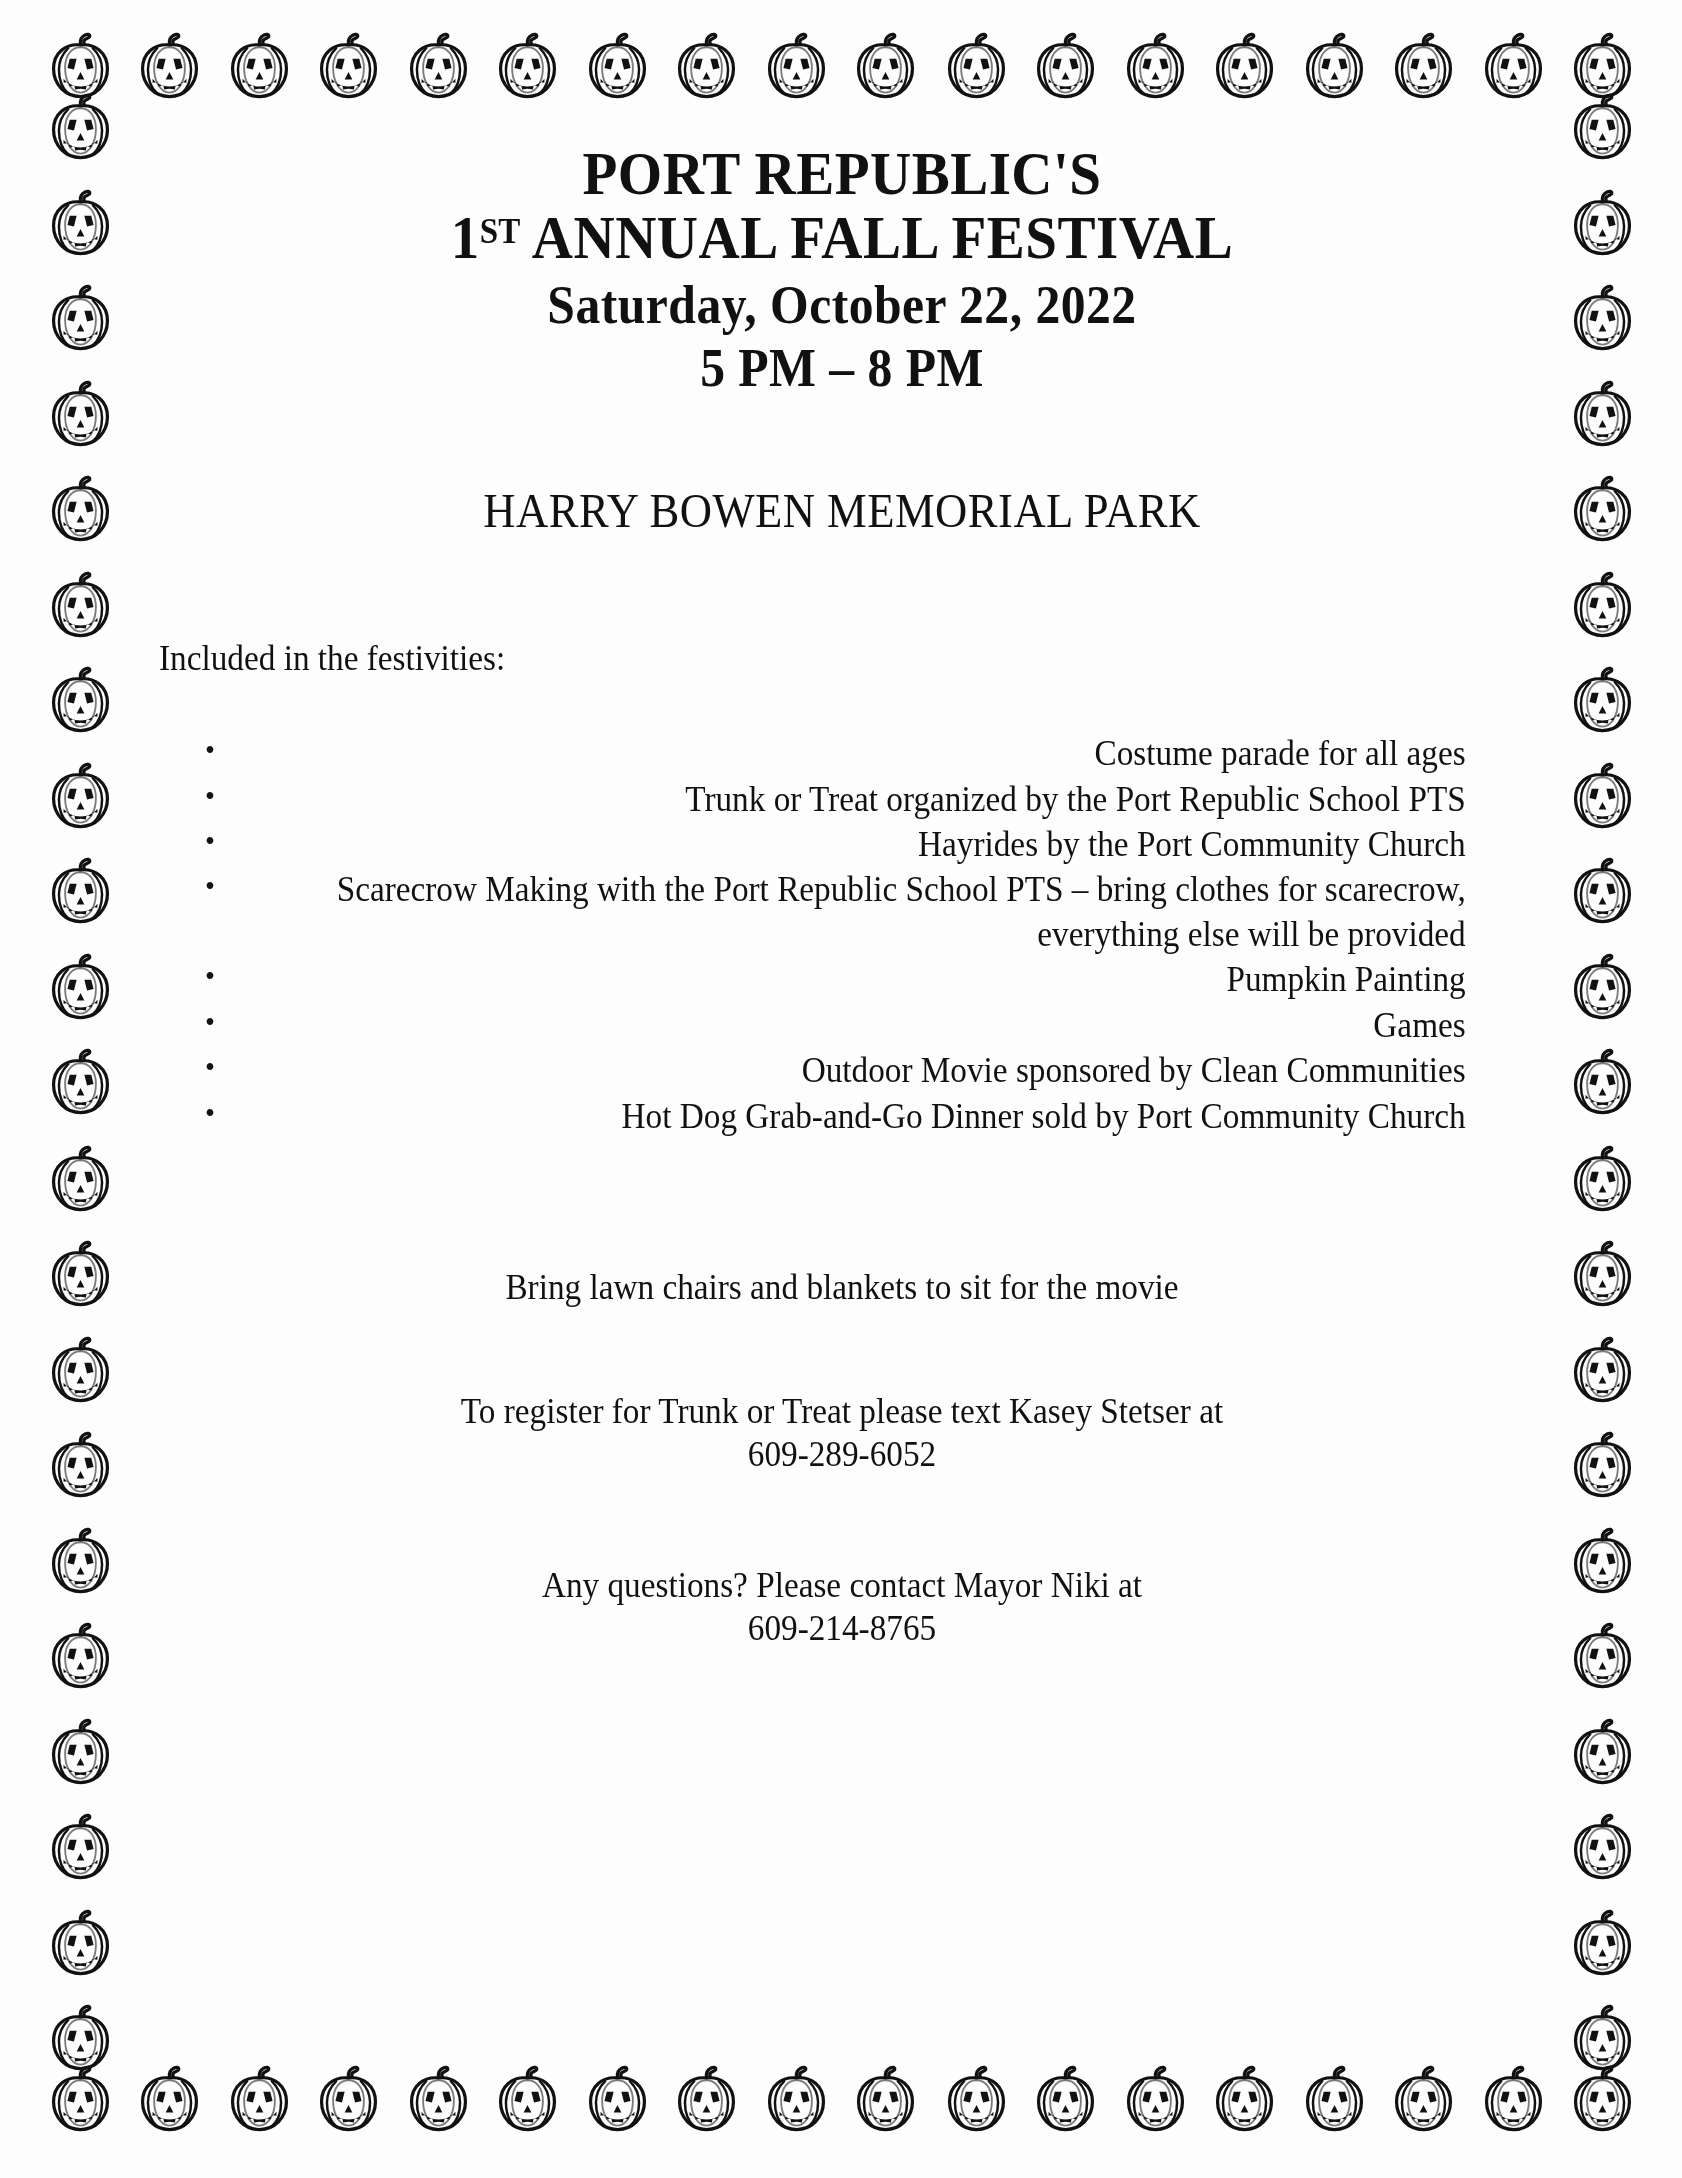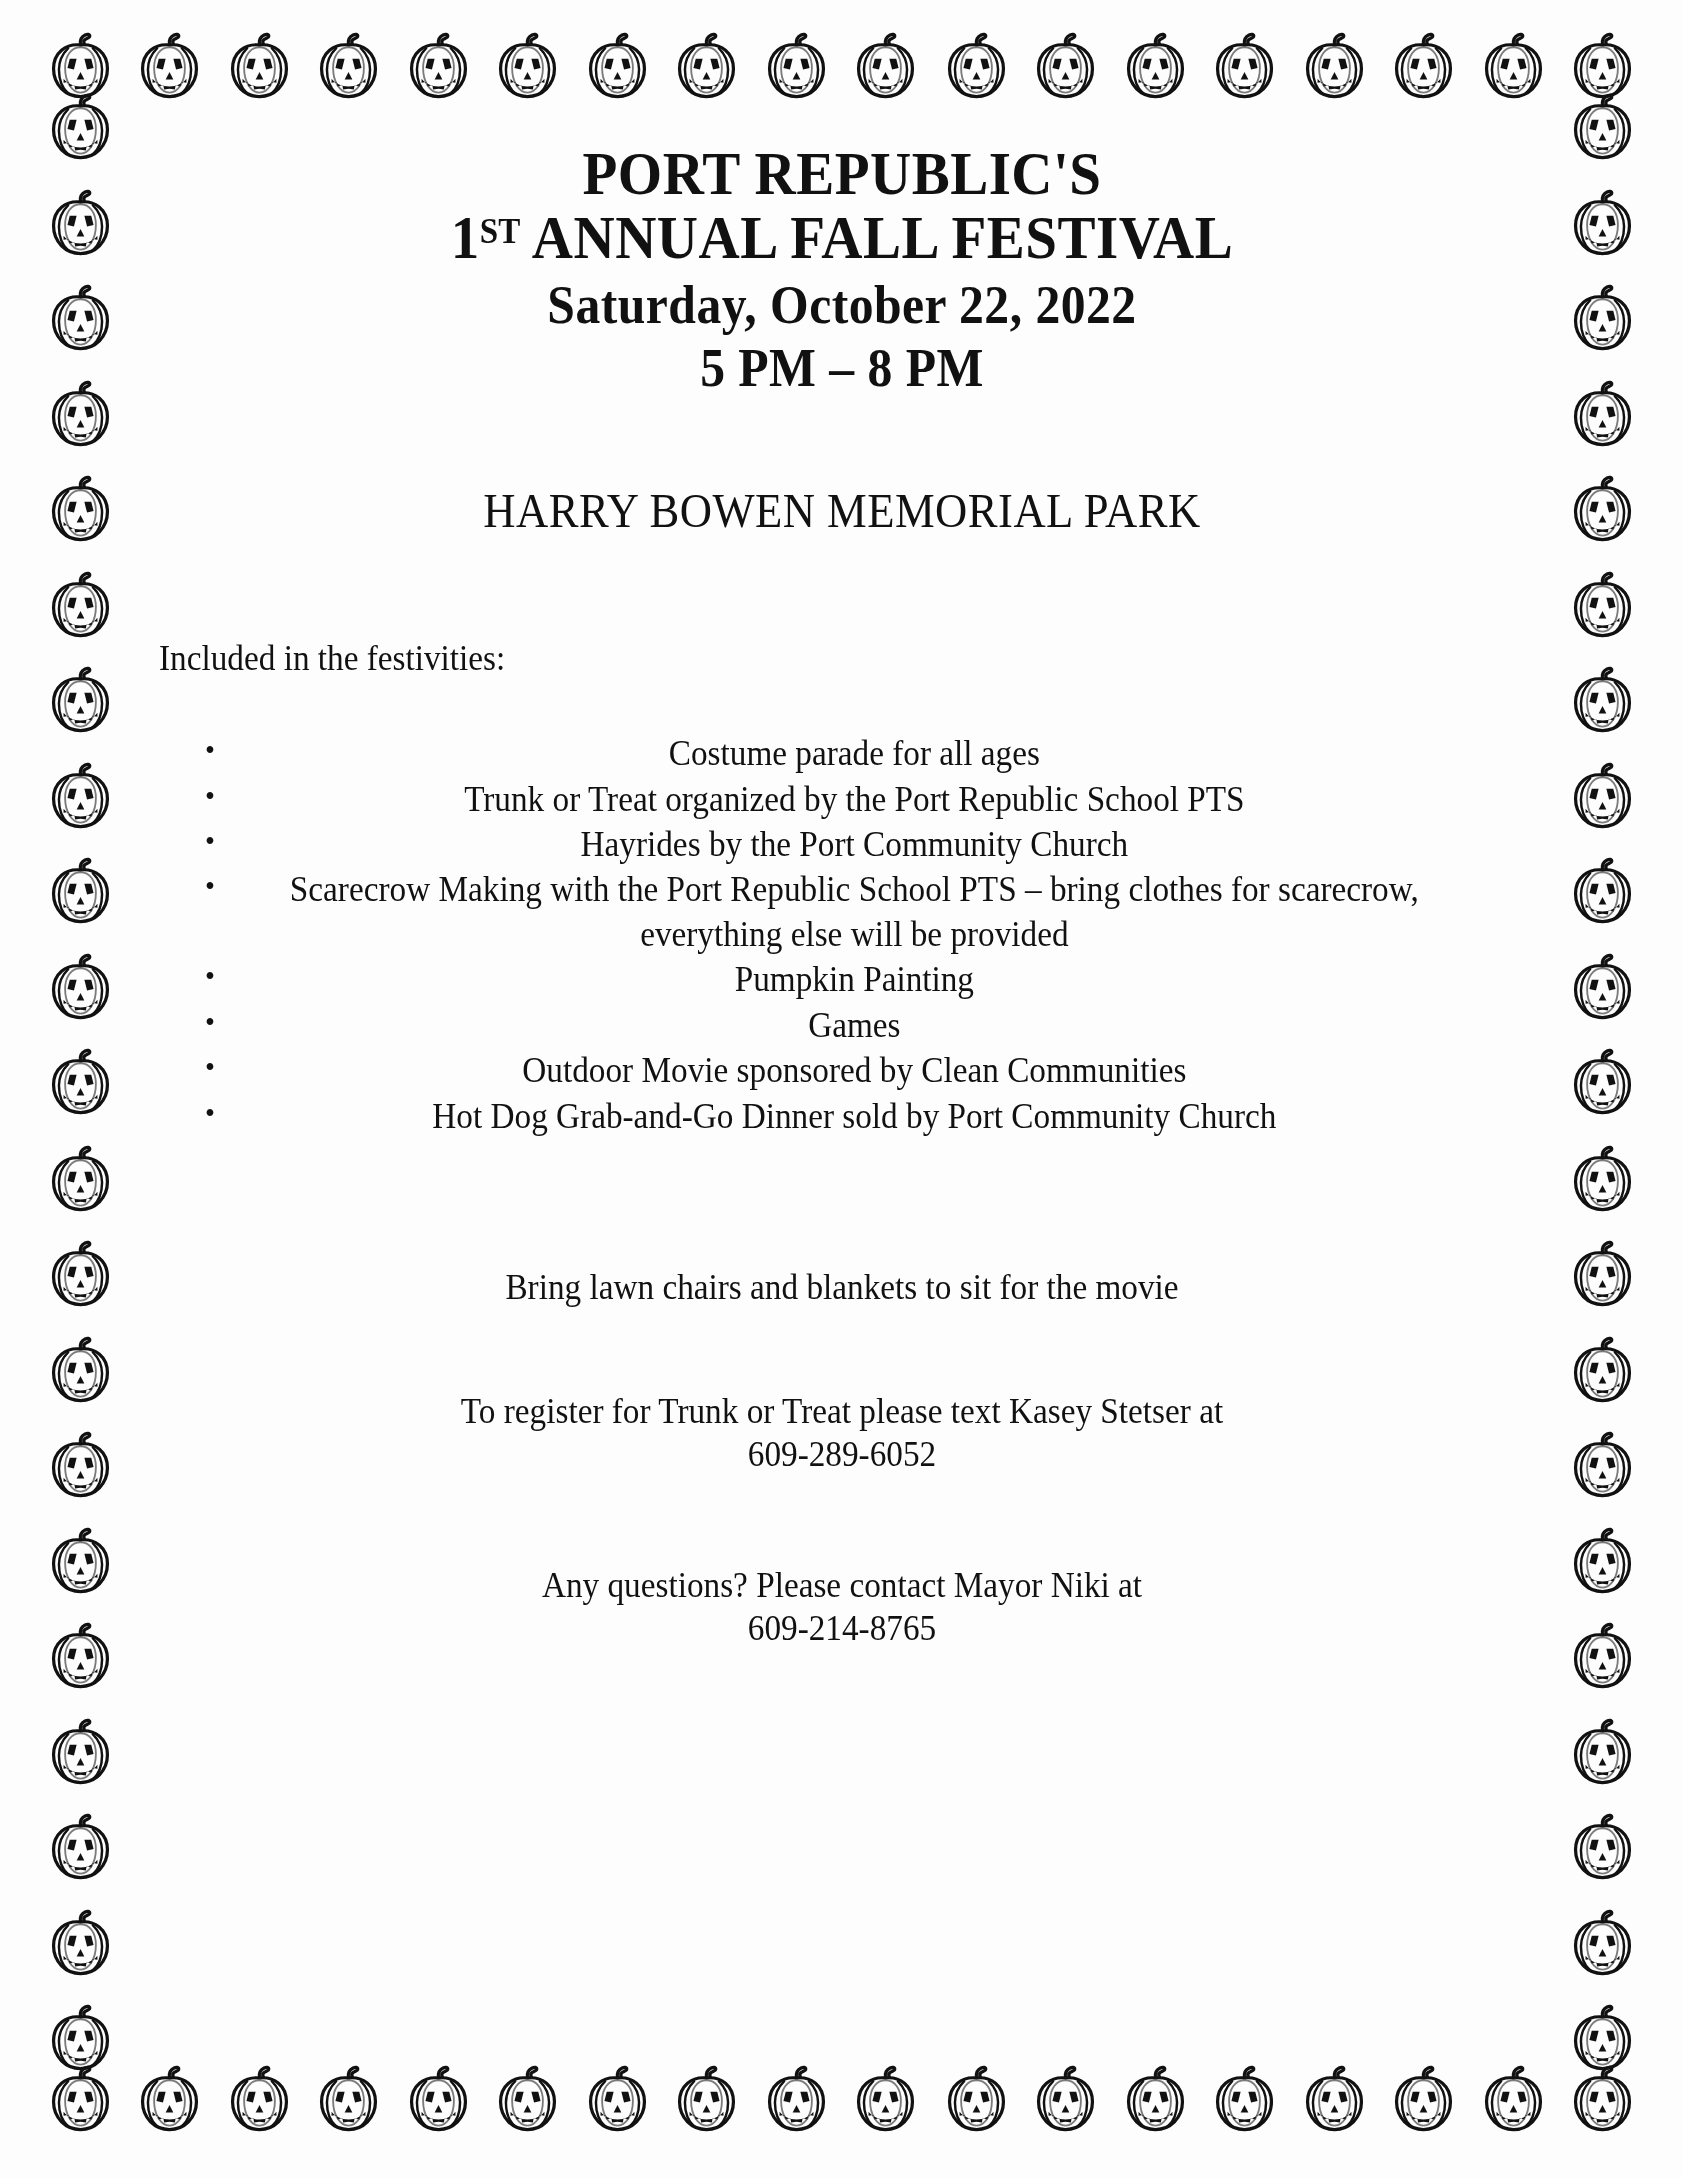--- a/index.html
+++ b/index.html
@@ -95,21 +95,21 @@
     margin-top: 101px;
     margin-left: 10px;
     transform: scaleX(0.95);
     transform-origin: left center;
   }
 
   .bullets {
     list-style: none;
     margin: 53px 0 0 0;
     padding: 0;
-    text-align: center;
+    text-align: right;
   }
   .bullets li {
     position: relative;
     font-size: 35px;
     line-height: 1.27;
     padding-left: 99px;
     margin-bottom: 1px;
     transform: scaleX(0.95);
     transform-origin: left center;
   }

